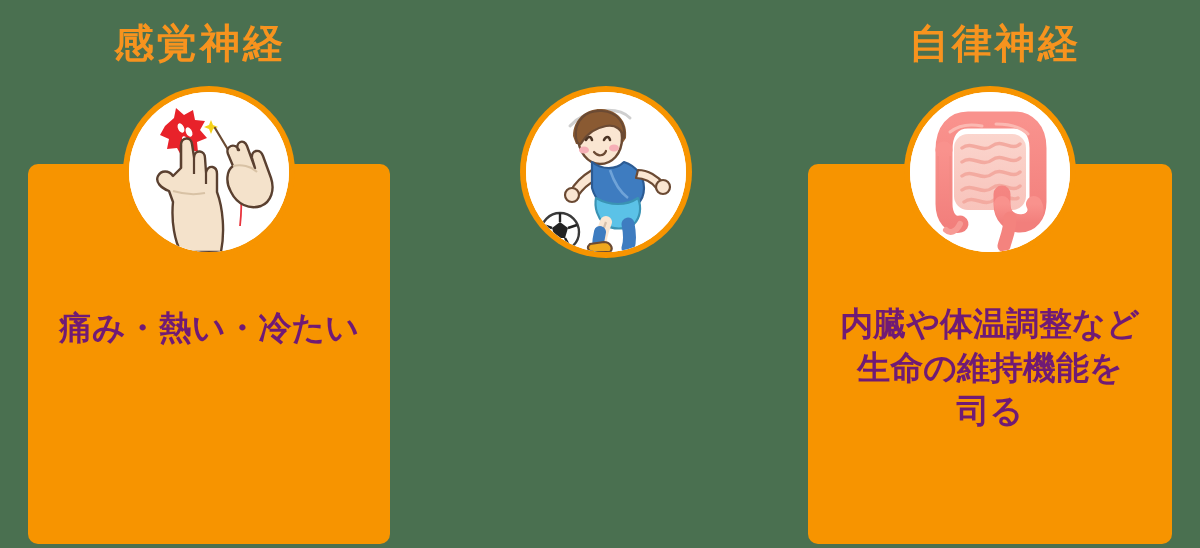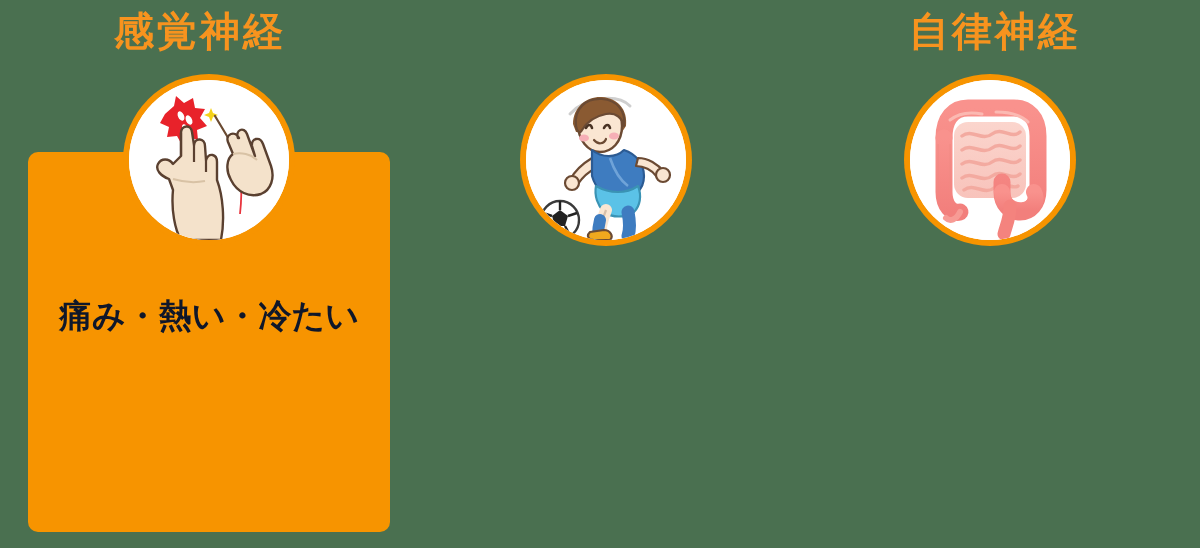--- a/index.html
+++ b/index.html
@@ -16,21 +16,21 @@
 
   .board {
     position: relative;
     width: 1200px;
     height: 548px;
   }
 
   
   .panel {
     position: absolute;
-    top: 0;
+    top: 12px;
     height: 392px;
   }
   .panel-1 { left: 0px;   width: 400px; }
   .panel-2 { left: 400px; width: 400px; }
   .panel-3 { left: 790px; width: 410px; }
 
   .panel-title {
     position: absolute;
     top: 8px;
     left: 0;
@@ -52,21 +52,21 @@
   }
   .panel-1 .card { left: 28px;  width: 362px; height: 380px; }
   .panel-2 .card { left: 25px;  width: 362px; height: 380px; }
   .panel-3 .card { left: 18px;  width: 364px; height: 380px; }
 
   .card-text {
     position: absolute;
     left: 0;
     width: 100%;
     text-align: center;
-    color: #0f172a;
+    color: #701a75;
     font-weight: bold;
     font-size: 34px;
     line-height: 1.32;
     letter-spacing: 0px;
   }
   .panel-1 .card-text { top: 142px; font-size: 33px; }
   .panel-2 .card-text { top: 186px; font-size: 35px; }
   .panel-3 .card-text { top: 138px; font-size: 33px; }
 
   
@@ -185,20 +185,27 @@
         <path d="M34 130 L42 136 L39 146 L29 146 L26 136 Z" fill="#222222"></path>
         <path d="M34 121 L34 130 M42 136 L51 133 M39 146 L44 155 M29 146 L24 155 M26 136 L17 133" stroke="#222222" stroke-width="2.4" fill="none"></path>
       </svg>
     </div>
   </div>
 
   <div class="panel panel-3">
 
     <div class="panel-title">自律神経</div>
 
+    <div class="card">
+      <div class="card-text">
+        <div>内臓や体温調整など</div>
+        <div>生命の維持機能を</div>
+        <div>司る</div>
+      </div>
+    </div>
 
     <div class="badge">
       <svg viewBox="0 0 160 160" xmlns="http://www.w3.org/2000/svg">
         <rect width="160" height="160" fill="#ffffff"></rect>
         <defs>
           <linearGradient id="colonGrad" x1="0" y1="0" x2="0" y2="1">
             <stop offset="0%" stop-color="#f9928d"></stop>
             <stop offset="100%" stop-color="#f27f7c"></stop>
           </linearGradient>
           <linearGradient id="smallGrad" x1="0" y1="0" x2="0" y2="1">

